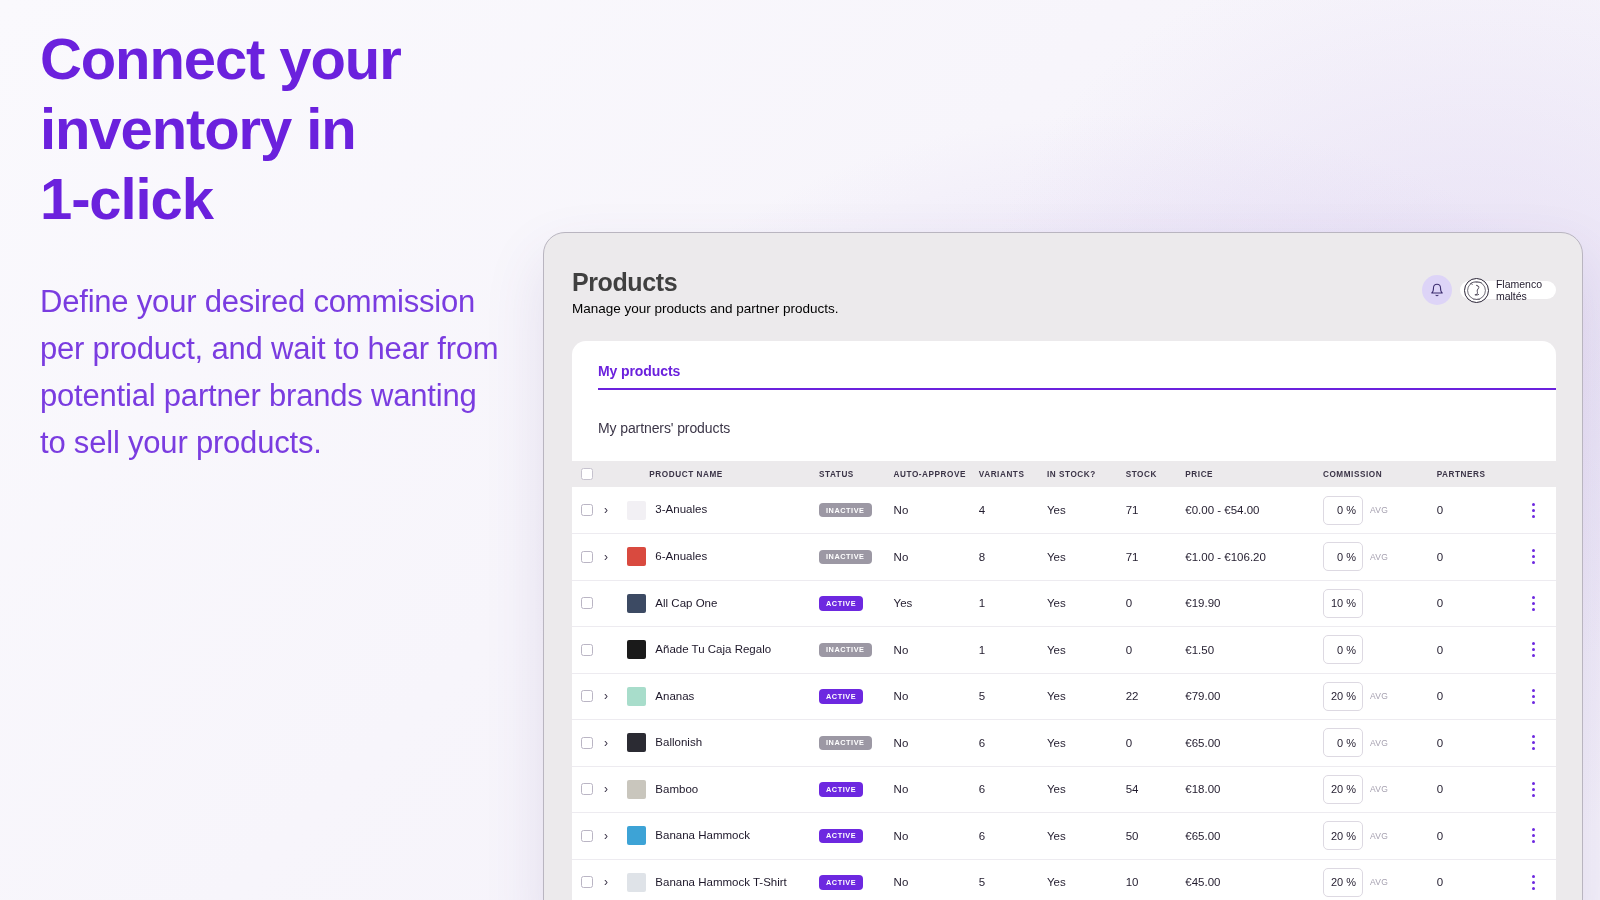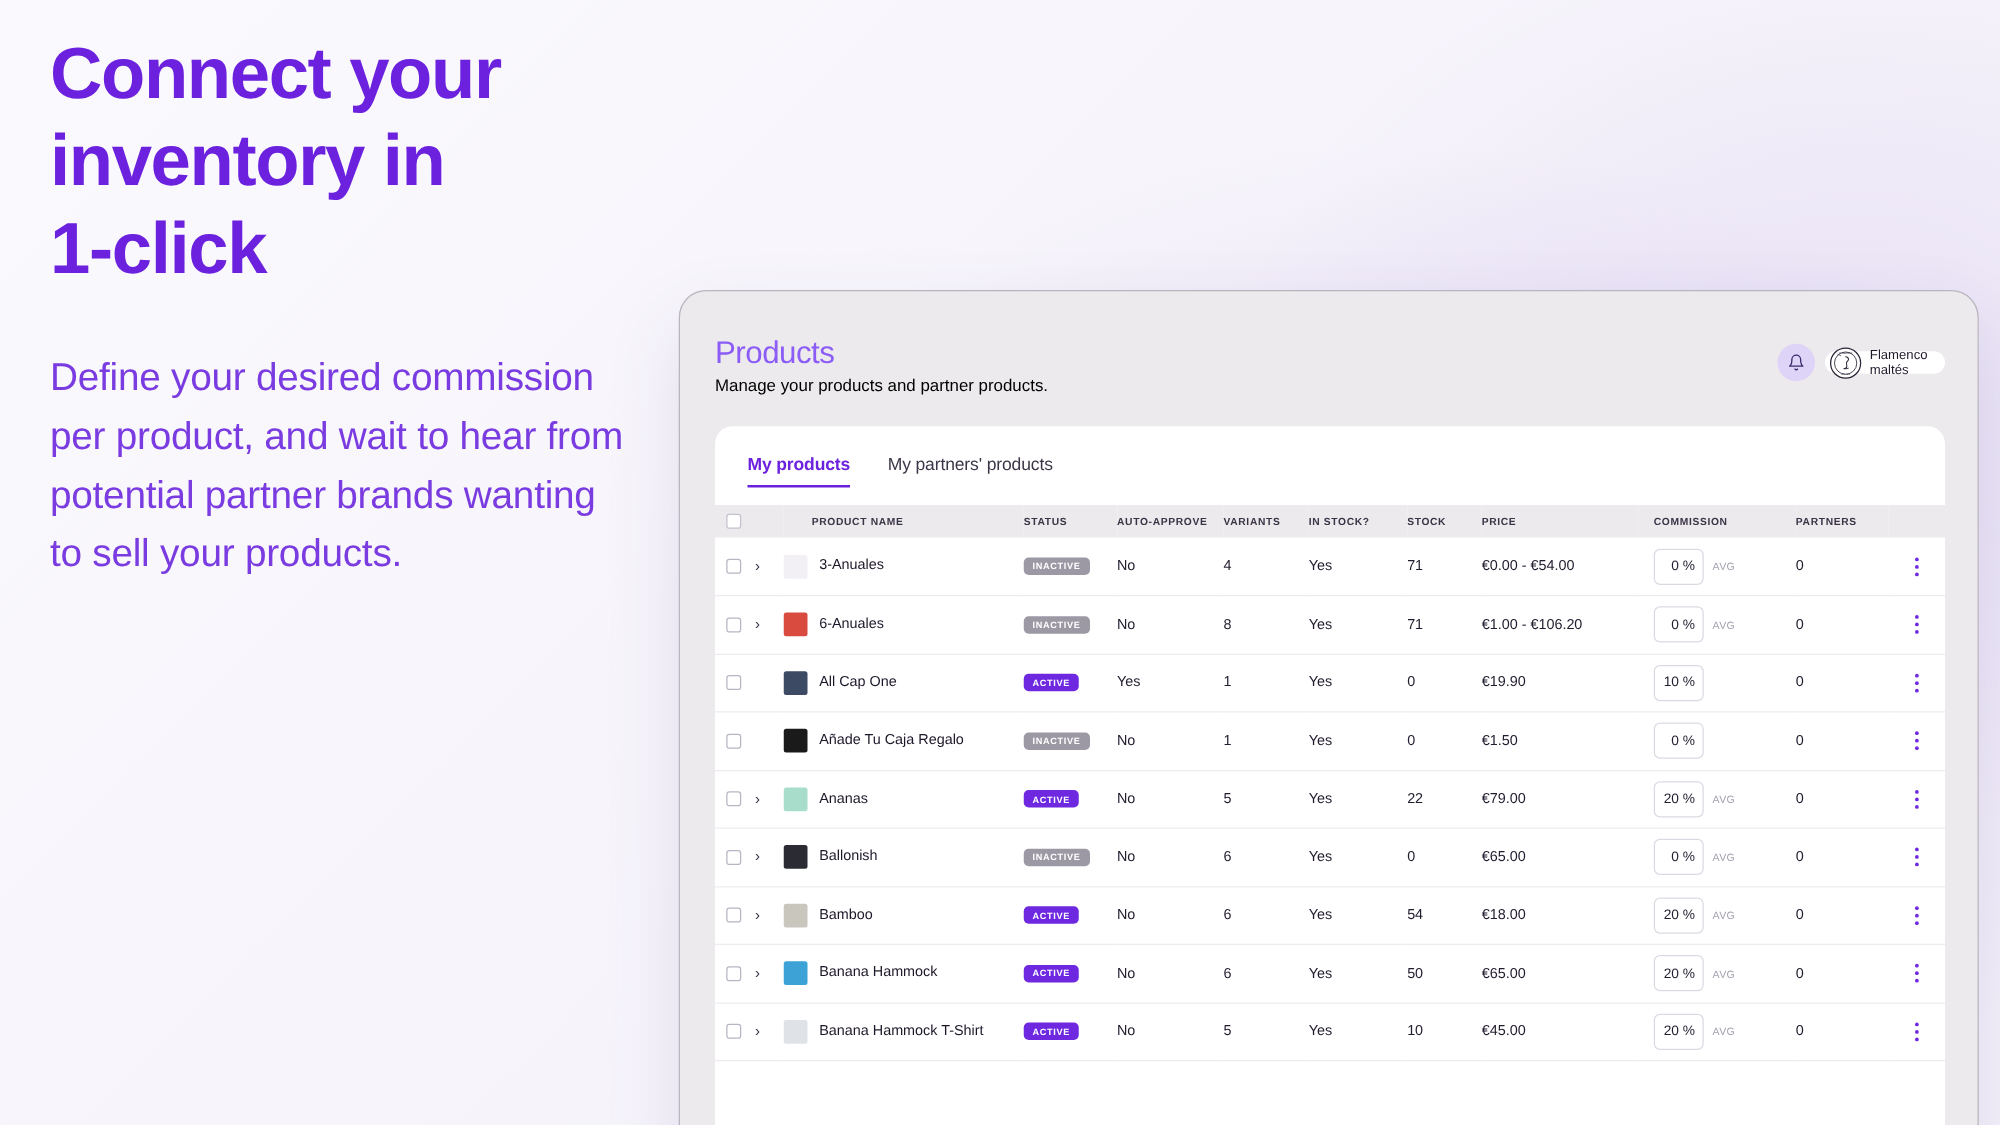--- a/index.html
+++ b/index.html
@@ -64,22 +64,22 @@
   
   #app-header {
     position: absolute;
     left: 28px;
     top: 34px;
     right: 26px;
     height: 56px;
   }
   #page-title {
     font-size: 25px;
-    font-weight: normal;
-    color: #8b5cf6;
+    font-weight: bold;
+    color: #404040;
     letter-spacing: -0.4px;
     line-height: 30px;
   }
   #page-subtitle {
     font-size: 13.5px;
     color: #000000;
     margin-top: 3px;
     line-height: 17px;
   }
 
@@ -132,20 +132,21 @@
     bottom: -30px;
     background: #fff;
     border-radius: 14px 14px 0 0;
   }
 
   
   #tabs {
     display: flex;
     gap: 30px;
     padding: 22px 0 0 26px;
+    flex-direction: column;
   }
   .tab {
     font-size: 14px;
     color: #3c3648;
     padding-bottom: 11px;
     position: relative;
     letter-spacing: -0.1px;
   }
   .tab.active {
     color: #6b21dd;

